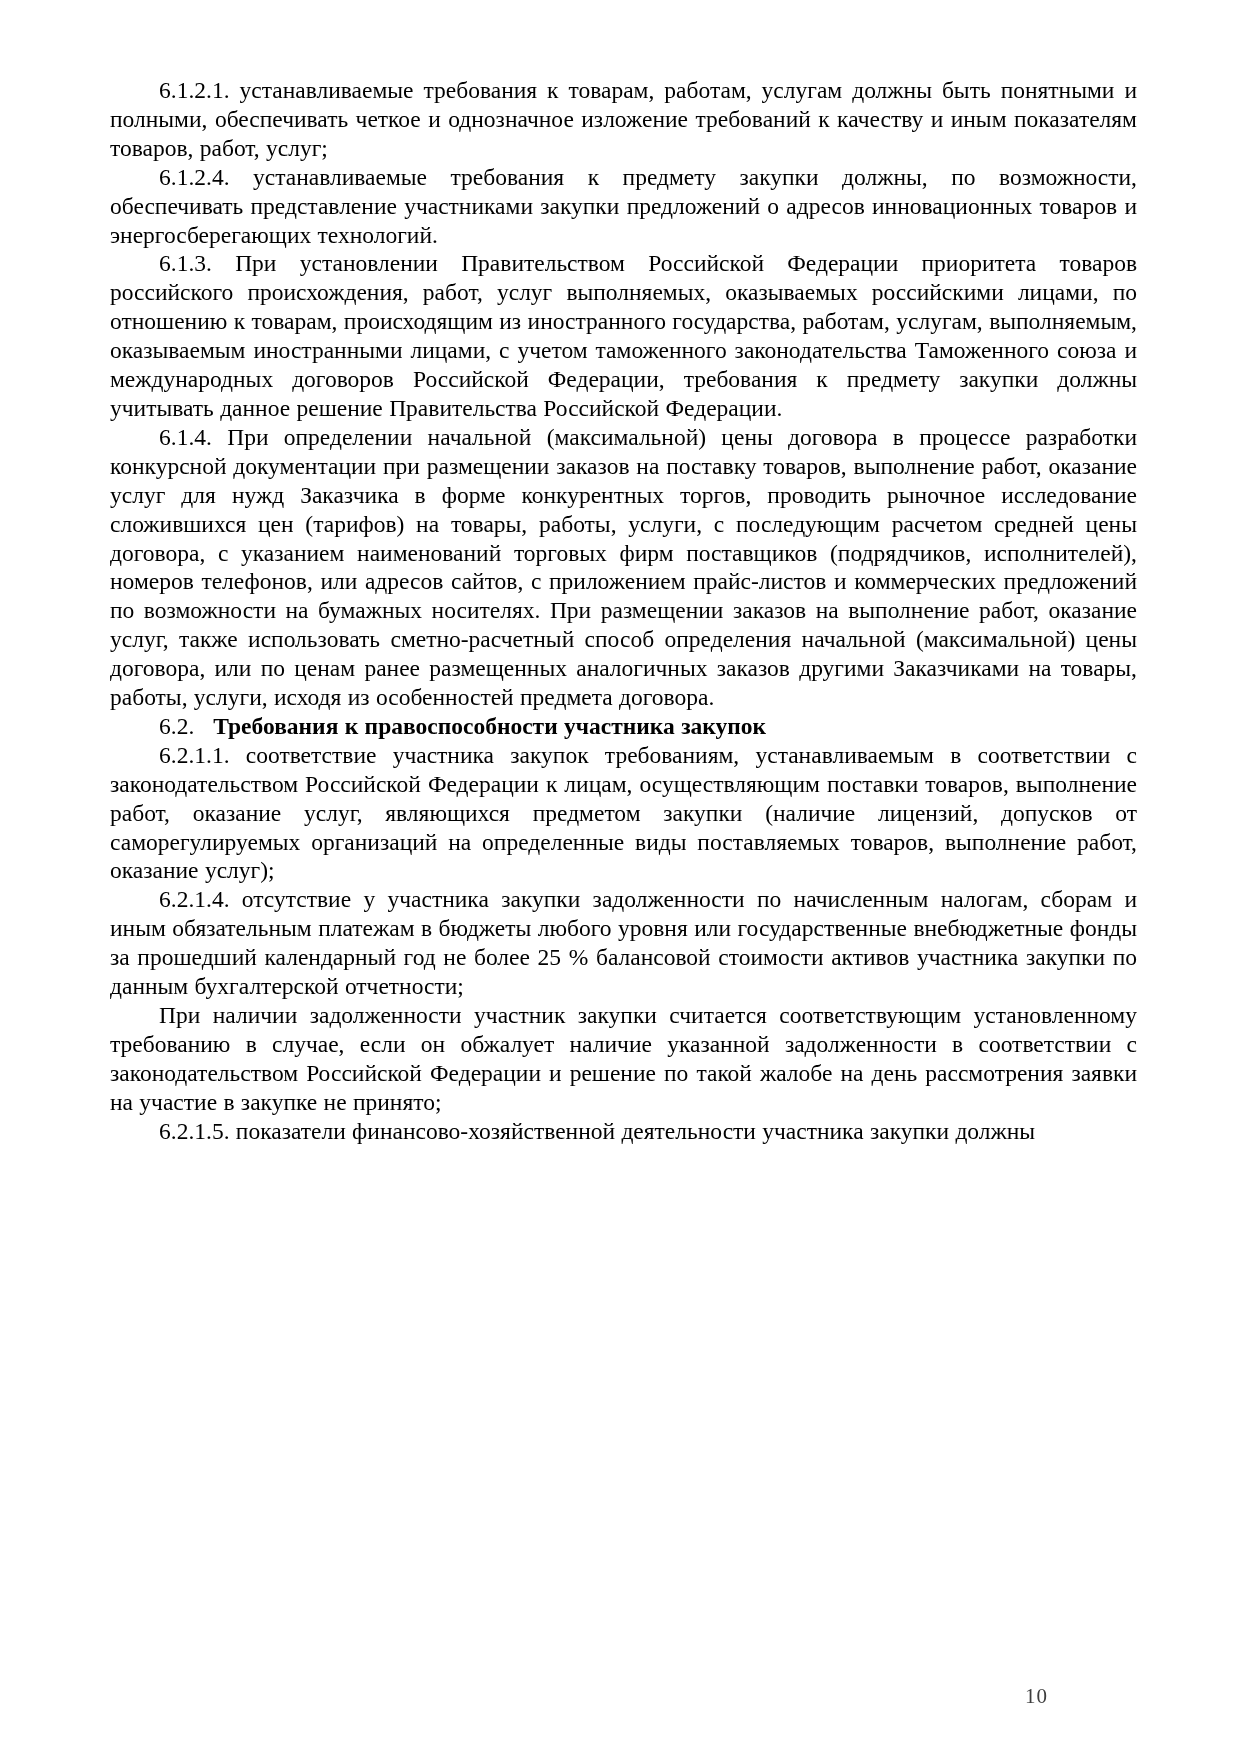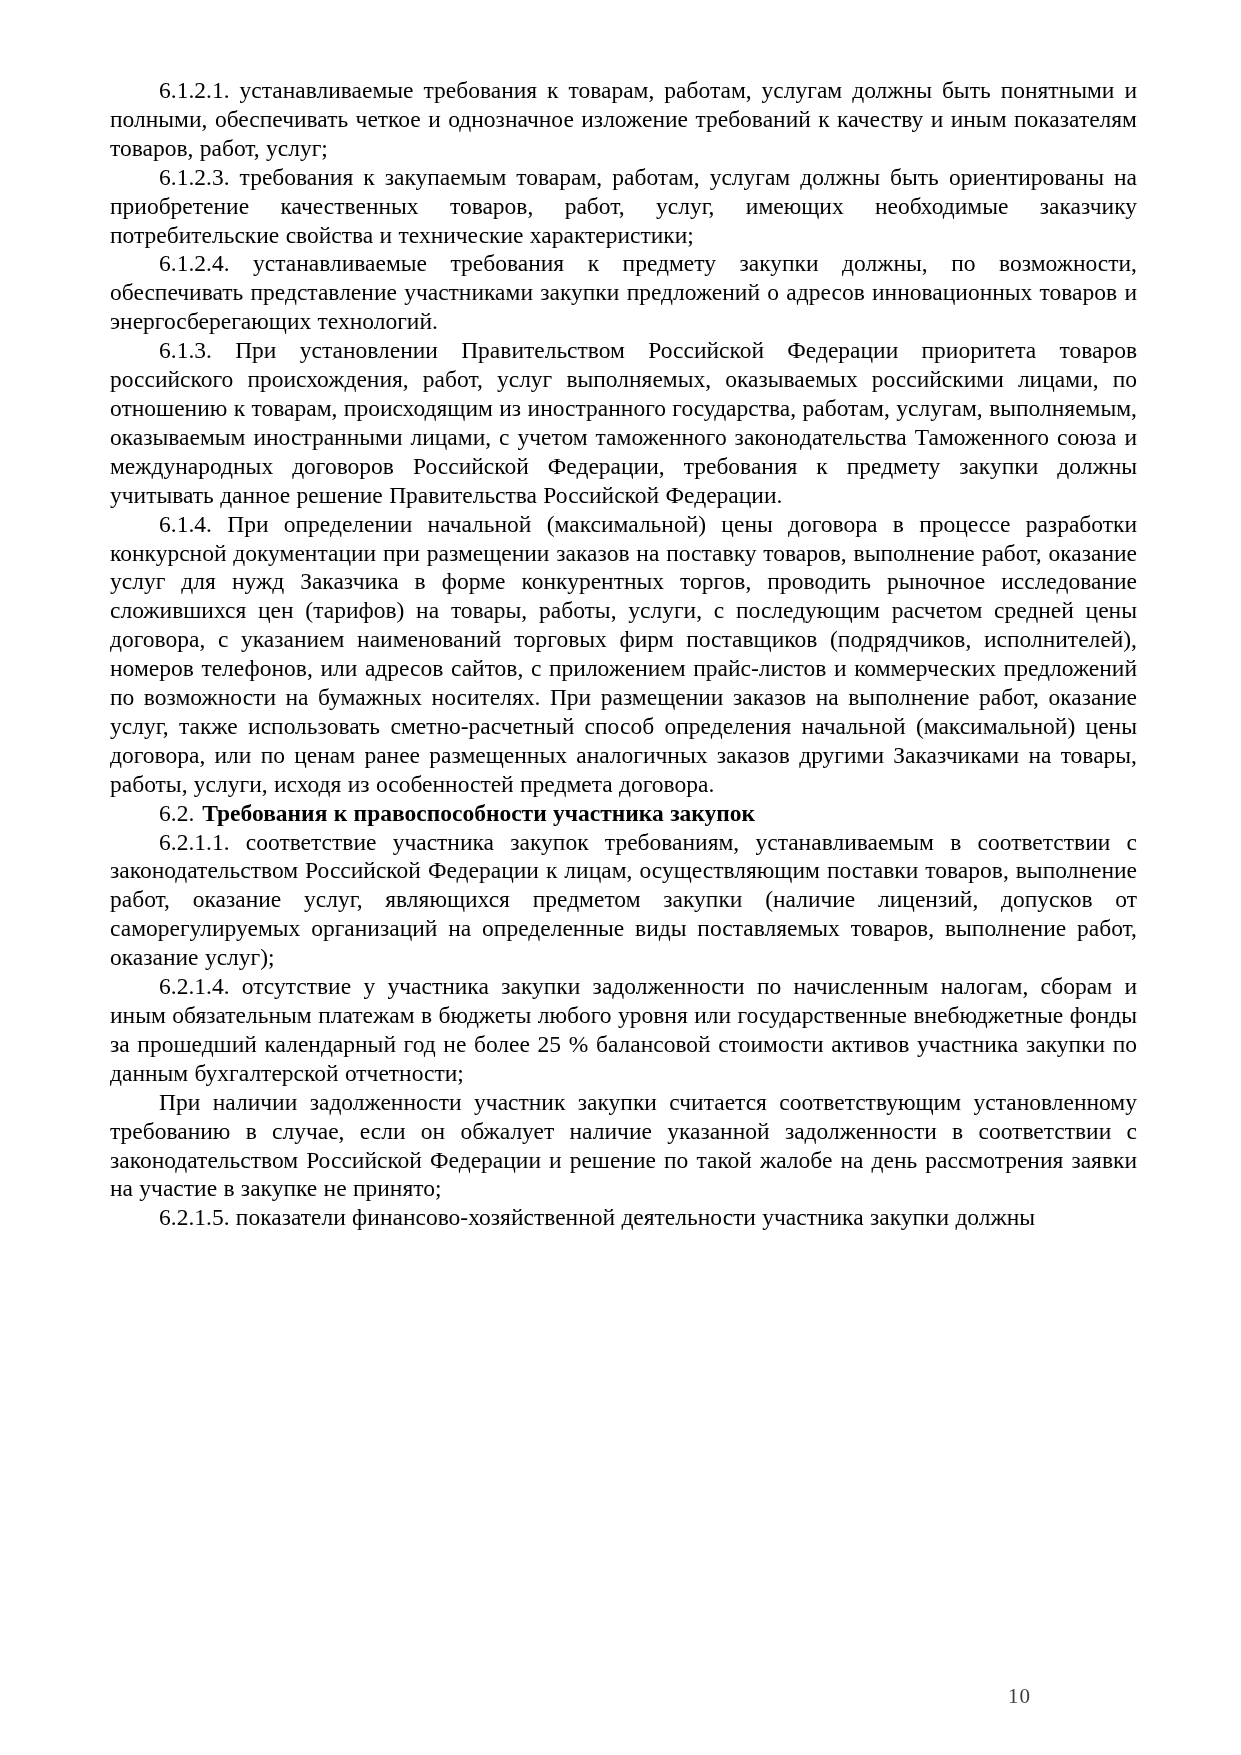--- a/index.html
+++ b/index.html
@@ -26,39 +26,38 @@
     margin: 0;
     padding: 0;
     font-size: 23.5px;
     line-height: 28.9px;
     text-align: justify;
     text-indent: 49px;
     word-spacing: 0.02em;
   }
   .heading-title {
     font-weight: bold;
-    margin-left: 8px;
+    margin-left: 19px;
   }
   .page-number {
     position: absolute;
-    right: 116px;
+    right: 99px;
     top: 1684px;
     font-size: 21px;
     line-height: 24px;
     color: #3d3d3d;
     letter-spacing: 1px;
   }
 </style>
 </head>
 <body>
 
 <div class="page">
   <div class="text-block">
     <p class="para">6.1.2.1.  устанавливаемые требования к товарам, работам, услугам должны быть понятными и полными, обеспечивать четкое и однозначное изложение требований к качеству и иным показателям товаров, работ, услуг;</p>
-    <p class="para">6.1.2.3.  требования к закупаемым товарам, работам, услугам должны быть ориентированы на приобретение качественных товаров, работ, услуг, имеющих необходимые заказчику потребительские свойства и технические характеристики;</p>
     <p class="para">6.1.2.4.  устанавливаемые требования к предмету закупки должны, по возможности, обеспечивать представление участниками закупки предложений о адресов инновационных товаров и энергосберегающих технологий.</p>
     <p class="para">6.1.3.  При установлении Правительством Российской Федерации приоритета товаров российского происхождения, работ, услуг выполняемых, оказываемых российскими лицами, по отношению к товарам, происходящим из иностранного государства, работам, услугам, выполняемым, оказываемым иностранными лицами, с учетом таможенного законодательства Таможенного союза и международных договоров Российской Федерации, требования к предмету закупки должны учитывать данное решение Правительства Российской Федерации.</p>
     <p class="para">6.1.4. При определении начальной (максимальной) цены договора в процессе разработки конкурсной документации при размещении заказов на поставку товаров, выполнение работ, оказание услуг для нужд Заказчика в форме конкурентных торгов, проводить рыночное исследование сложившихся цен (тарифов) на товары, работы, услуги, с последующим расчетом средней цены договора, с указанием наименований торговых фирм поставщиков (подрядчиков, исполнителей), номеров телефонов, или адресов сайтов, с приложением прайс-листов и коммерческих предложений по возможности на бумажных носителях. При размещении заказов на выполнение работ, оказание услуг, также использовать сметно-расчетный способ определения начальной (максимальной) цены договора, или по ценам ранее размещенных аналогичных заказов другими Заказчиками на товары, работы, услуги, исходя из особенностей предмета договора.</p>
     <p class="para"><span>6.2.</span><span class="heading-title">Требования к правоспособности участника закупок</span></p>
     <p class="para">6.2.1.1.  соответствие участника закупок требованиям, устанавливаемым в соответствии с законодательством Российской Федерации к лицам, осуществляющим поставки товаров, выполнение работ, оказание услуг, являющихся предметом закупки (наличие лицензий, допусков от саморегулируемых организаций на определенные виды поставляемых товаров, выполнение работ, оказание услуг);</p>
     <p class="para">6.2.1.4. отсутствие у участника закупки задолженности по начисленным налогам, сборам и иным обязательным платежам в бюджеты любого уровня или государственные внебюджетные фонды за прошедший календарный год не более 25 % балансовой стоимости активов участника закупки по данным бухгалтерской отчетности;</p>
     <p class="para">При наличии задолженности участник закупки считается соответствующим установленному требованию в случае, если он обжалует наличие указанной задолженности в соответствии с законодательством Российской Федерации и решение по такой жалобе на день рассмотрения заявки на участие в закупке не принято;</p>
     <p class="para">6.2.1.5.  показатели финансово-хозяйственной деятельности участника закупки должны</p>
   </div>
   <div class="page-number">10</div>

